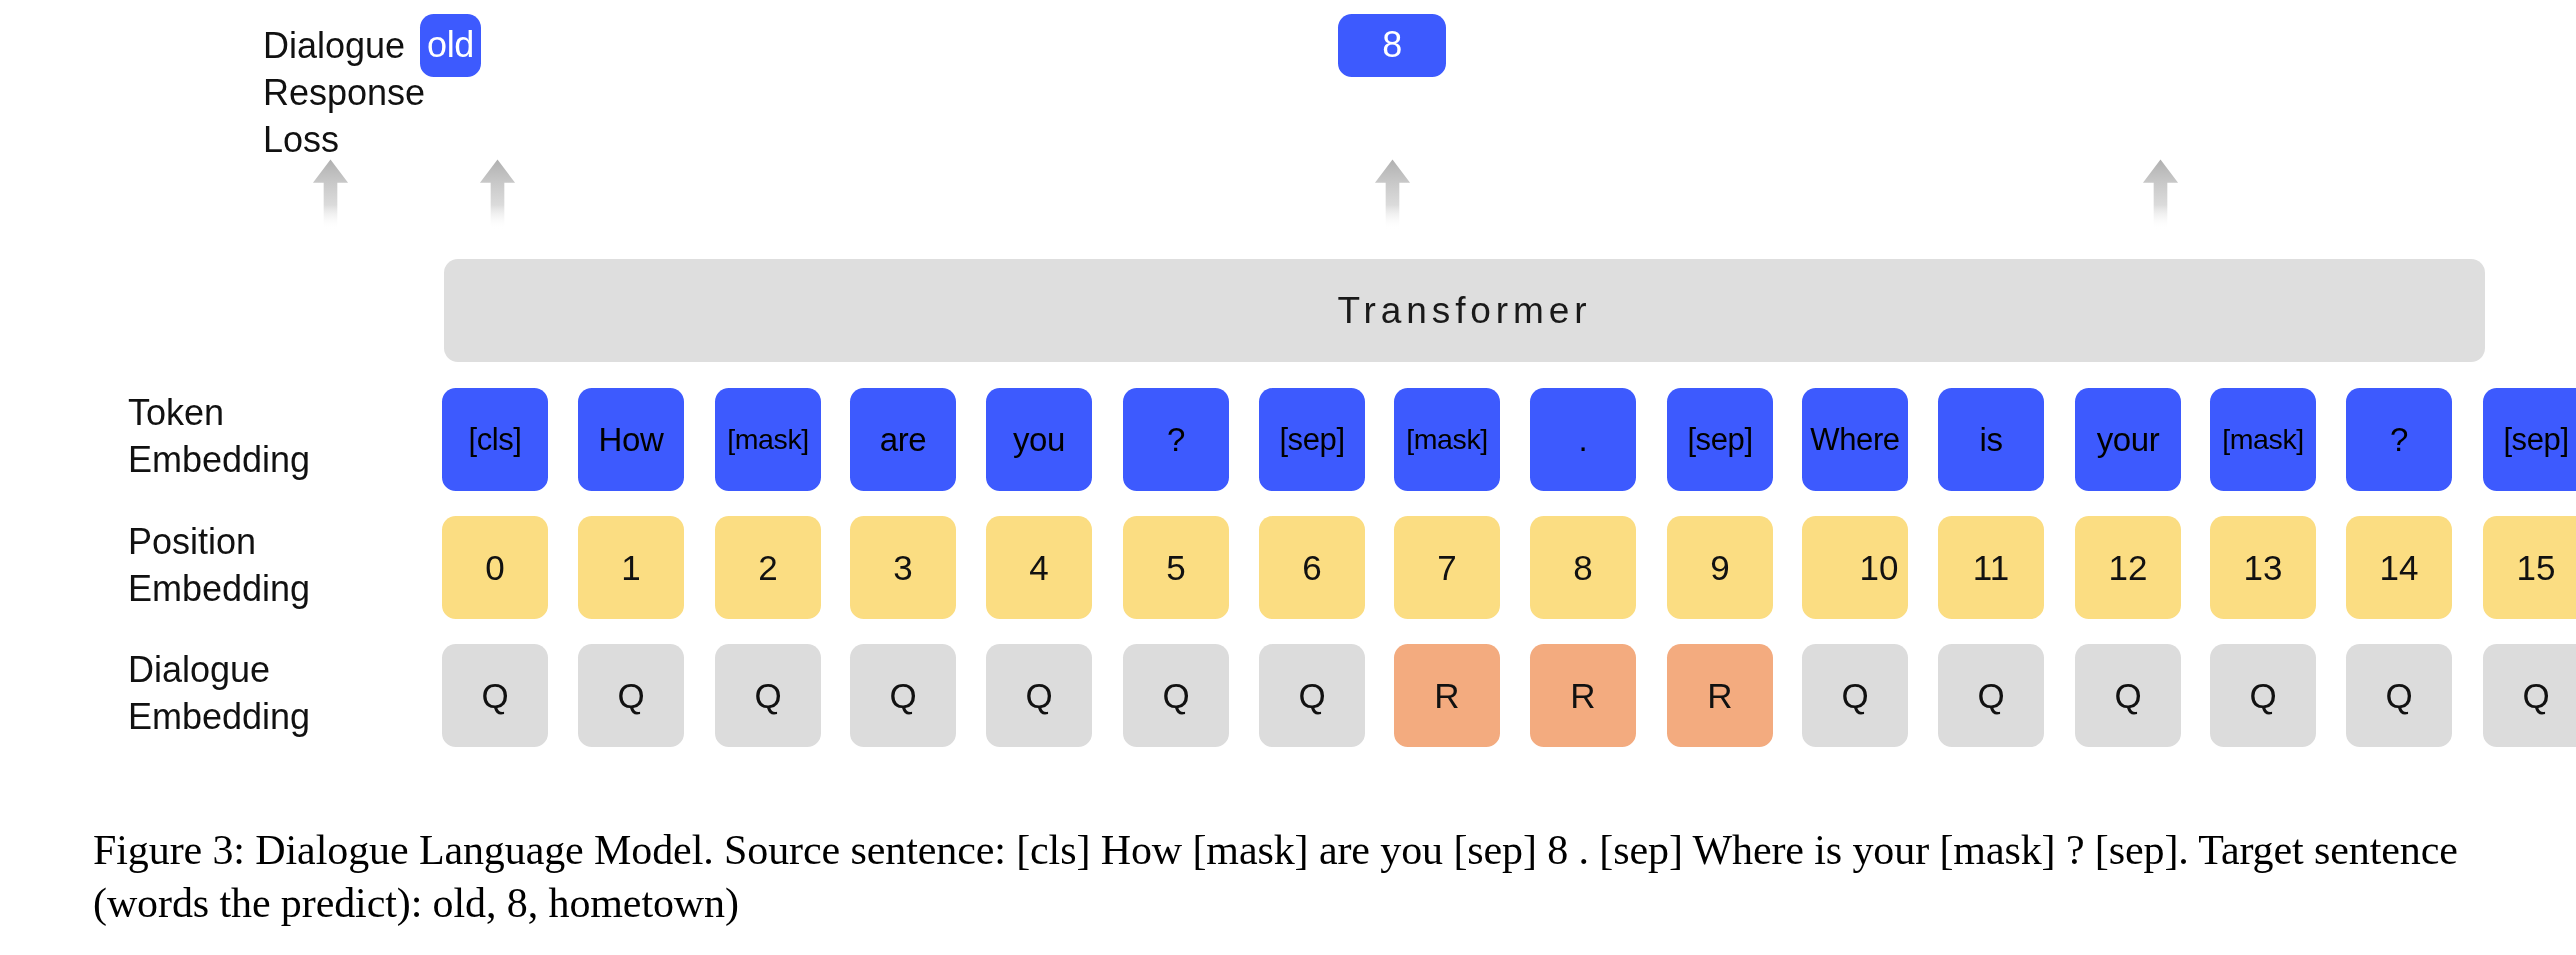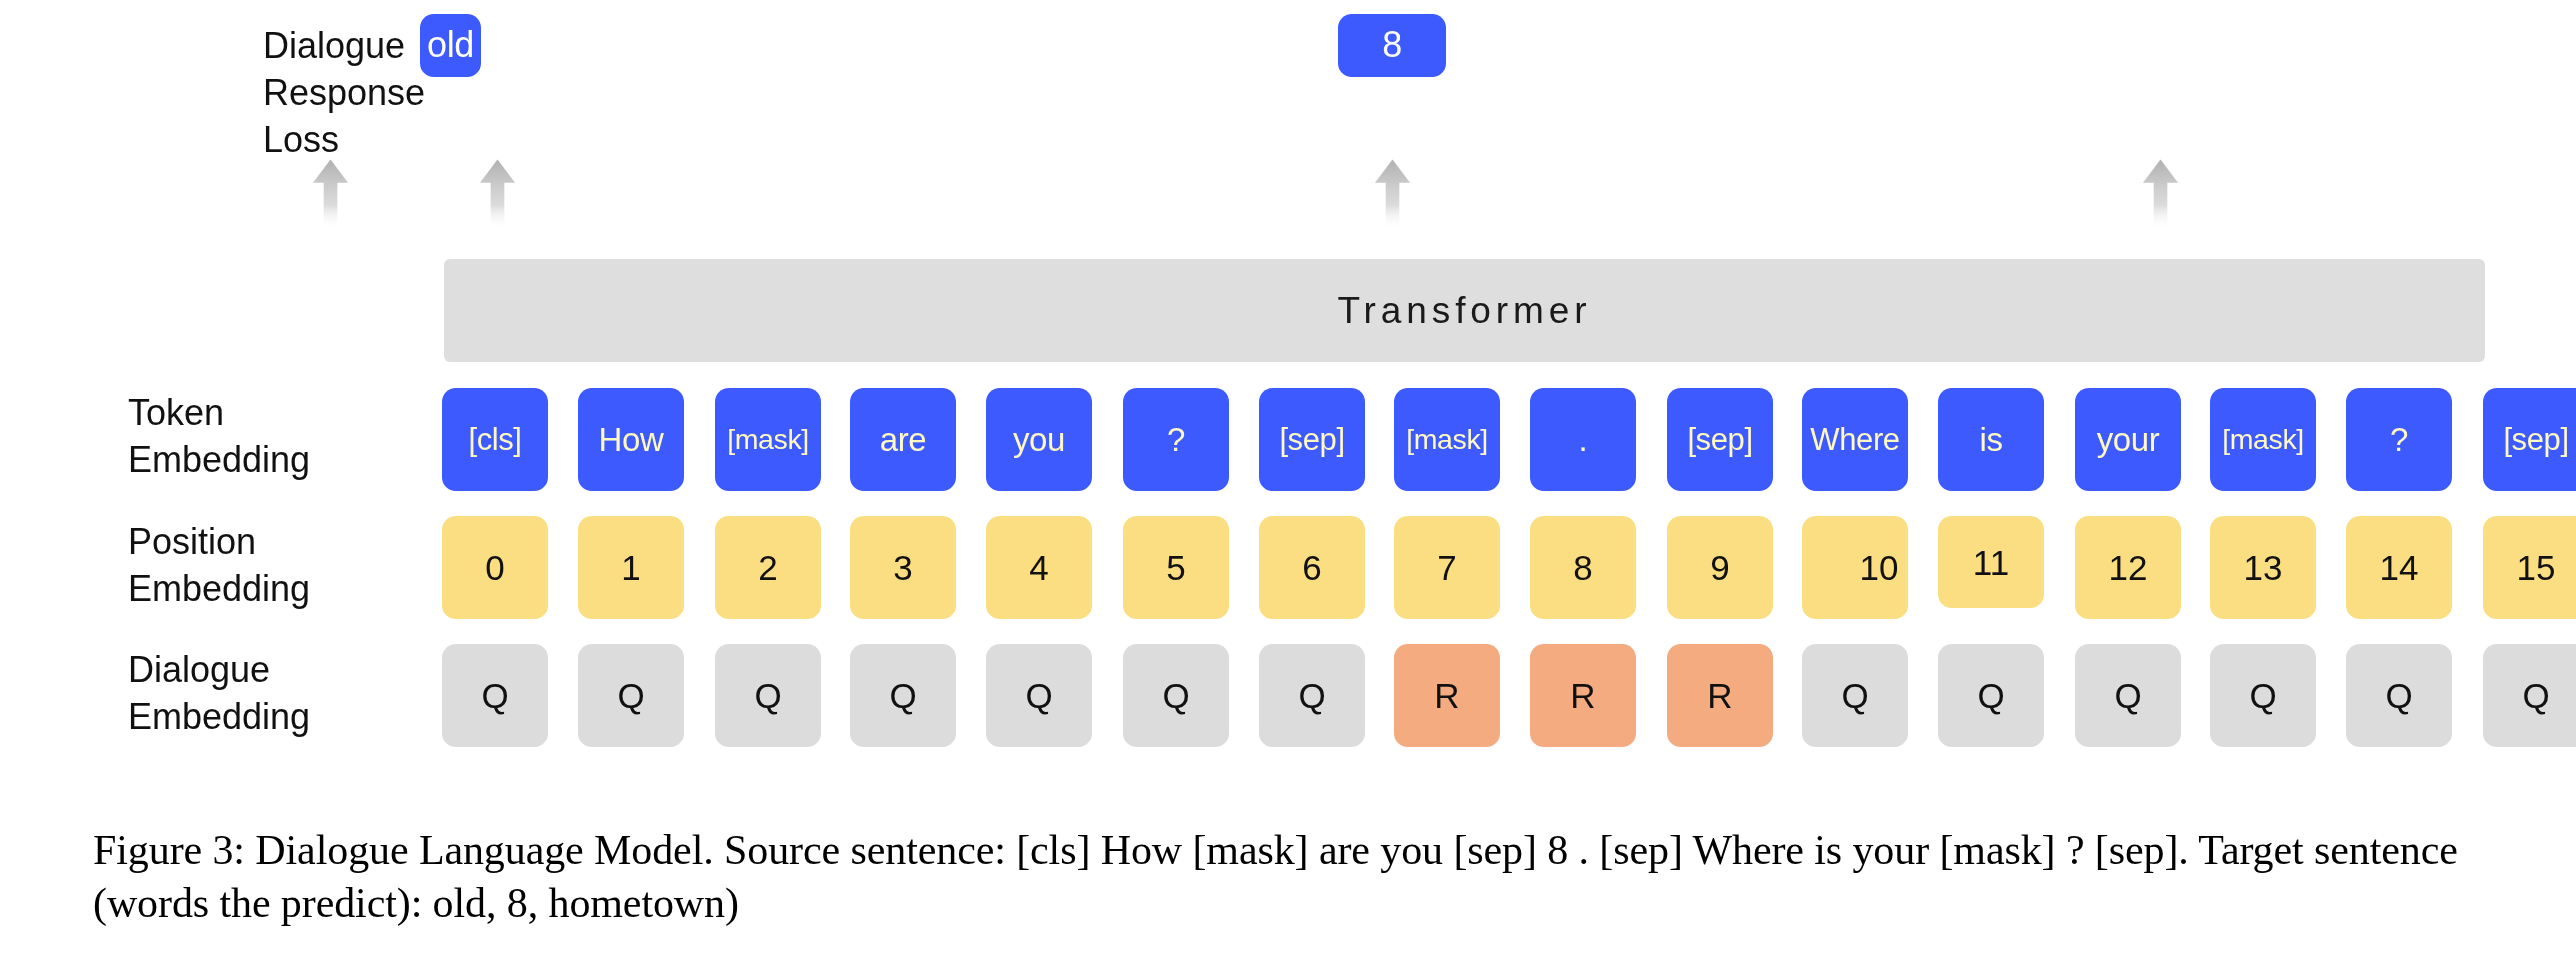--- a/index.html
+++ b/index.html
@@ -32,21 +32,21 @@
     align-items: center;
     justify-content: center;
     box-sizing: border-box;
     line-height: 1;
     white-space: nowrap;
     overflow: hidden;
   }
 
   .cell-token {
     background: #3d5afe;
-    color: #fef9c3;
+    color: #000000;
     font-size: 33px;
     font-weight: 400;
     letter-spacing: -0.4px;
   }
 
   .cell-pos {
     background: #fbdd82;
     color: #111111;
     font-size: 35px;
     font-weight: 400;
@@ -82,21 +82,21 @@
   }
 
   
   #transformer-bar {
     position: absolute;
     left: 444px;
     top: 259px;
     width: 2041px;
     height: 103px;
     background: #dedede;
-    border-radius: 6px;
+    border-radius: 14px;
     display: flex;
     align-items: center;
     justify-content: center;
   }
   #transformer-label {
     font-size: 37px;
     letter-spacing: 4.9px;
     color: #1a1a1a;
     font-weight: 400;
   }
@@ -248,21 +248,21 @@
       <div class="cell cell-pos" style="left: 578px; top: 516px; width: 106px; height: 103px;">1</div>
       <div class="cell cell-pos" style="left: 715px; top: 516px; width: 106px; height: 103px;">2</div>
       <div class="cell cell-pos" style="left: 850px; top: 516px; width: 106px; height: 103px;">3</div>
       <div class="cell cell-pos" style="left: 986px; top: 516px; width: 106px; height: 103px;">4</div>
       <div class="cell cell-pos" style="left: 1123px; top: 516px; width: 106px; height: 103px;">5</div>
       <div class="cell cell-pos" style="left: 1259px; top: 516px; width: 106px; height: 103px;">6</div>
       <div class="cell cell-pos" style="left: 1394px; top: 516px; width: 106px; height: 103px;">7</div>
       <div class="cell cell-pos" style="left: 1530px; top: 516px; width: 106px; height: 103px;">8</div>
       <div class="cell cell-pos" style="left: 1667px; top: 516px; width: 106px; height: 103px;">9</div>
       <div class="cell cell-pos" style="left: 1802px; top: 516px; width: 106px; height: 103px; padding-left: 48px;">10</div>
-      <div class="cell cell-pos" style="left: 1938px; top: 516px; width: 106px; height: 92px;">11</div>
+      <div class="cell cell-pos" style="left: 1938px; top: 516px; width: 106px; height: 103px;">11</div>
       <div class="cell cell-pos" style="left: 2075px; top: 516px; width: 106px; height: 103px;">12</div>
       <div class="cell cell-pos" style="left: 2210px; top: 516px; width: 106px; height: 103px;">13</div>
       <div class="cell cell-pos" style="left: 2346px; top: 516px; width: 106px; height: 103px;">14</div>
       <div class="cell cell-pos" style="left: 2483px; top: 516px; width: 106px; height: 103px;">15</div>
     </div>
   <div id="row-dialogue">
       <div class="cell cell-dlg-q" style="left: 442px; top: 644px; width: 106px; height: 103px;">Q</div>
       <div class="cell cell-dlg-q" style="left: 578px; top: 644px; width: 106px; height: 103px;">Q</div>
       <div class="cell cell-dlg-q" style="left: 715px; top: 644px; width: 106px; height: 103px;">Q</div>
       <div class="cell cell-dlg-q" style="left: 850px; top: 644px; width: 106px; height: 103px;">Q</div>

